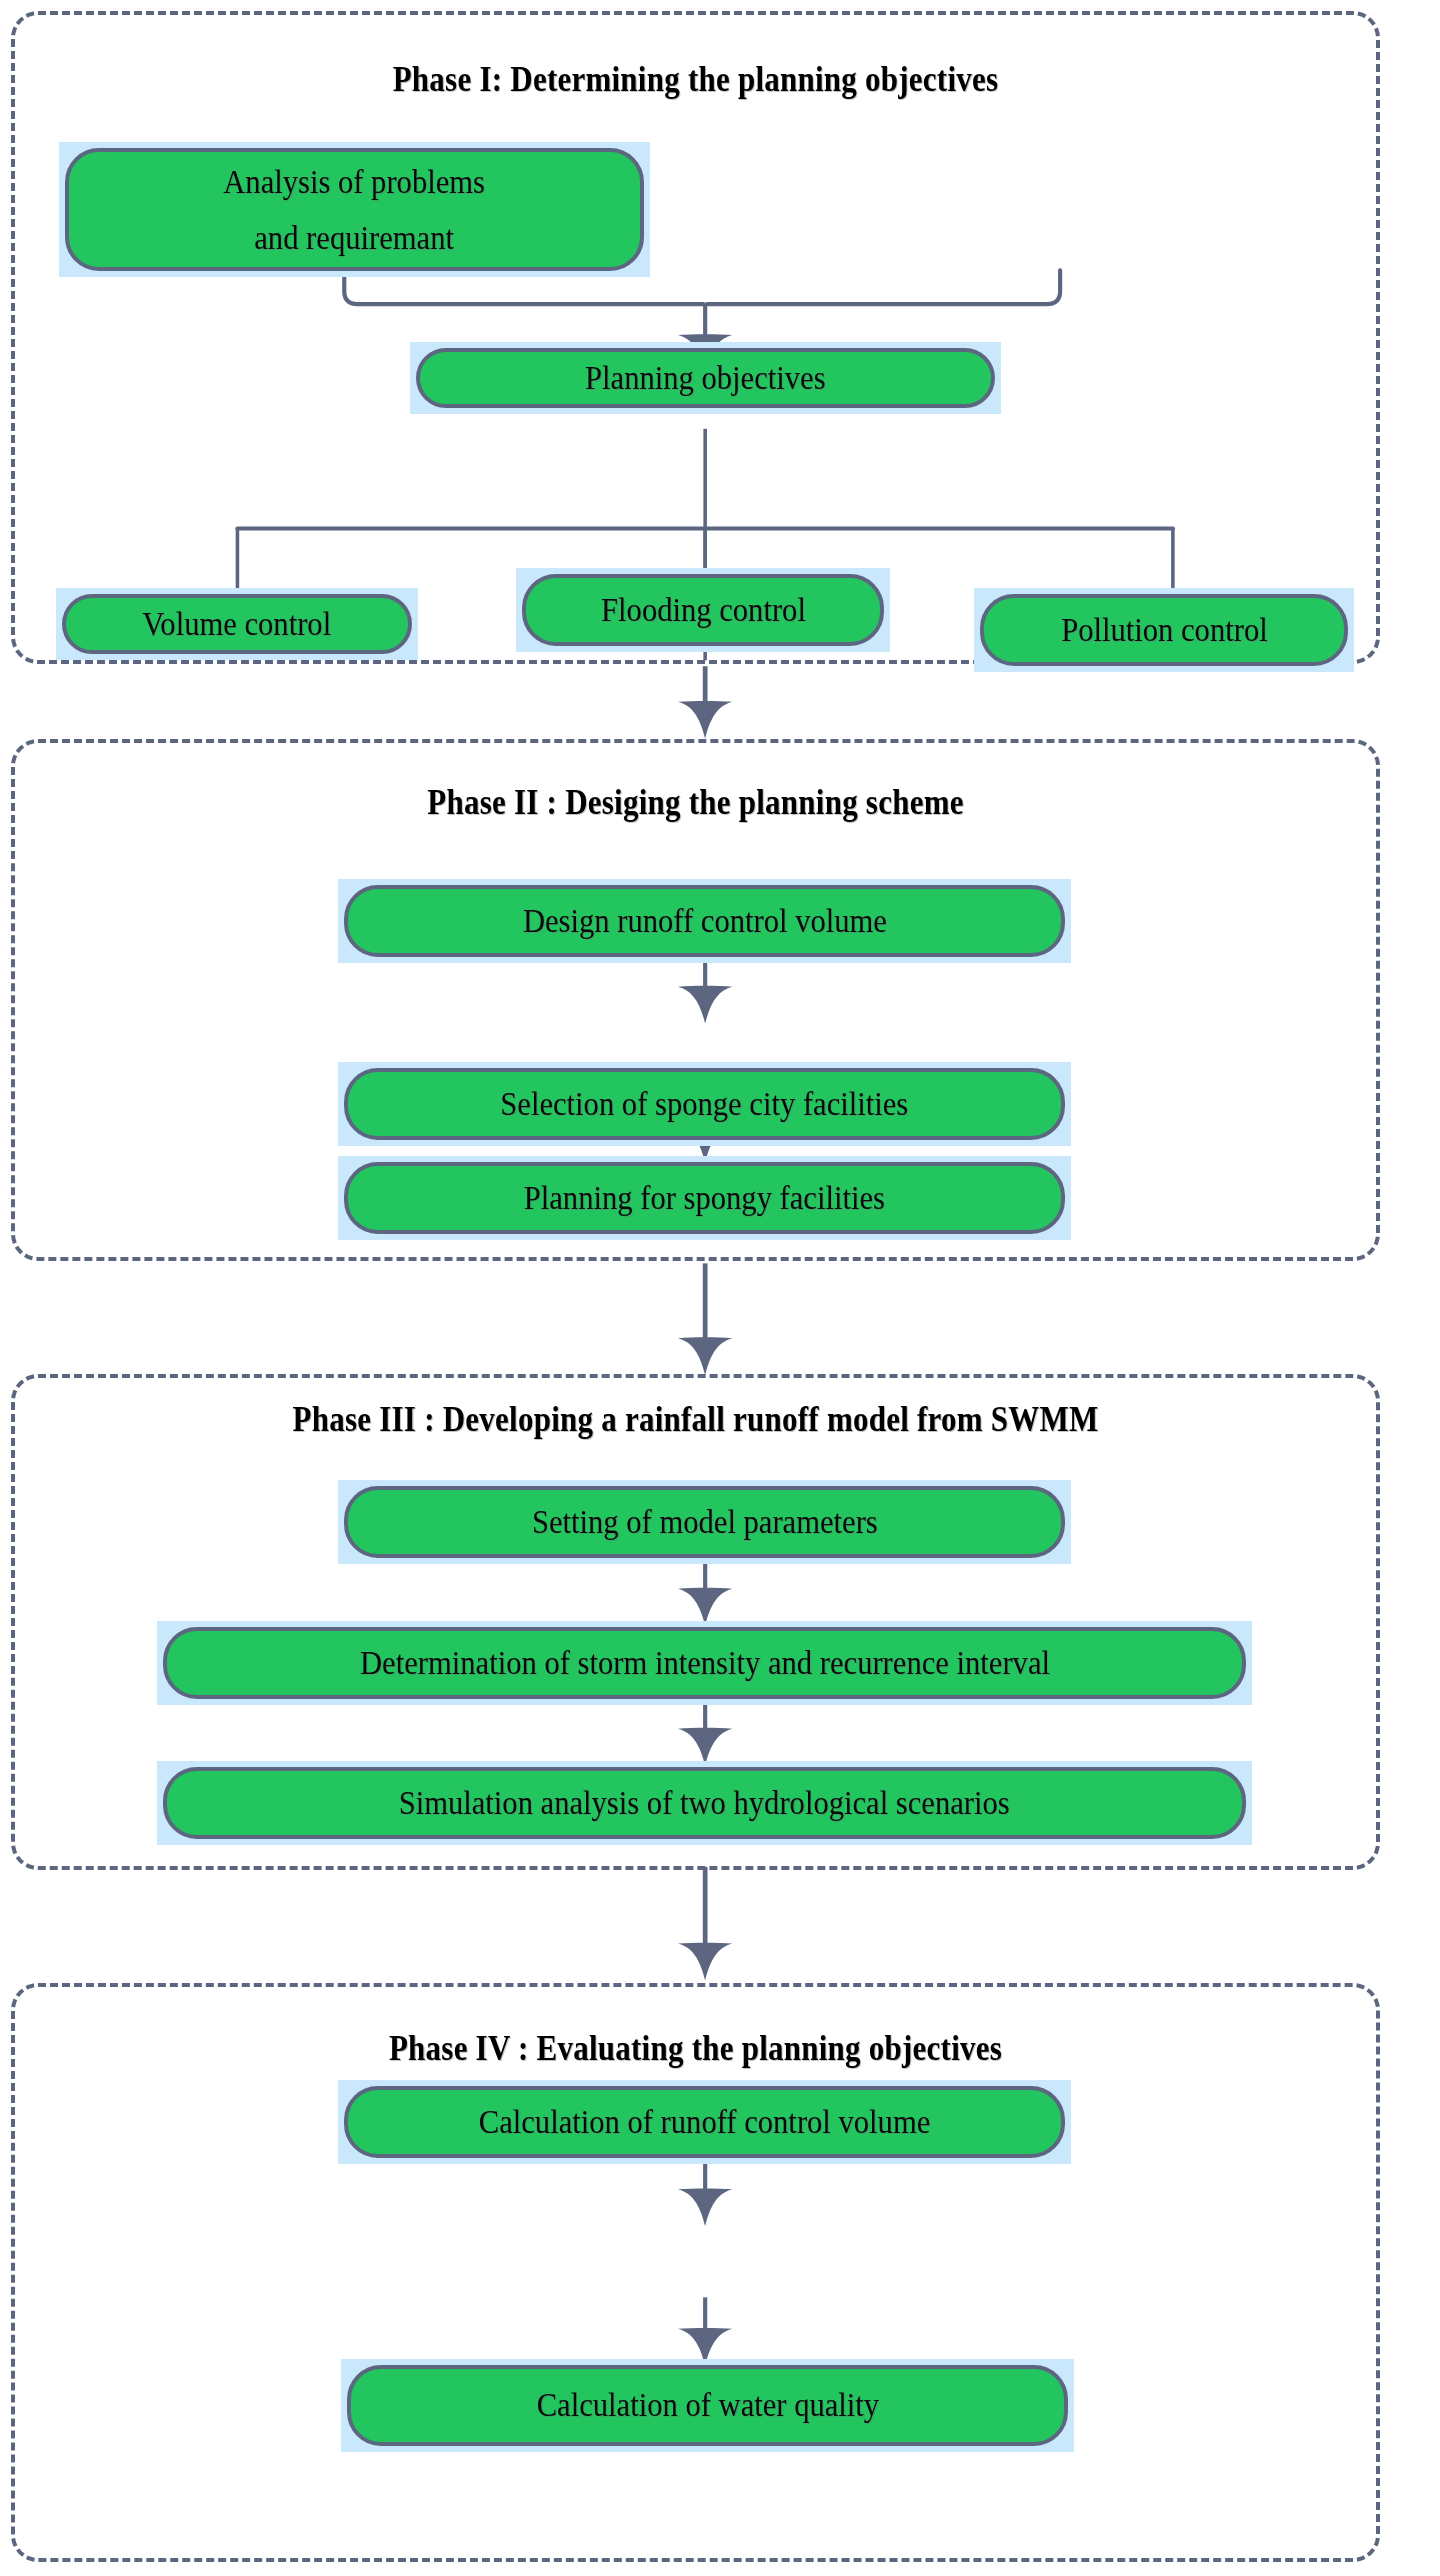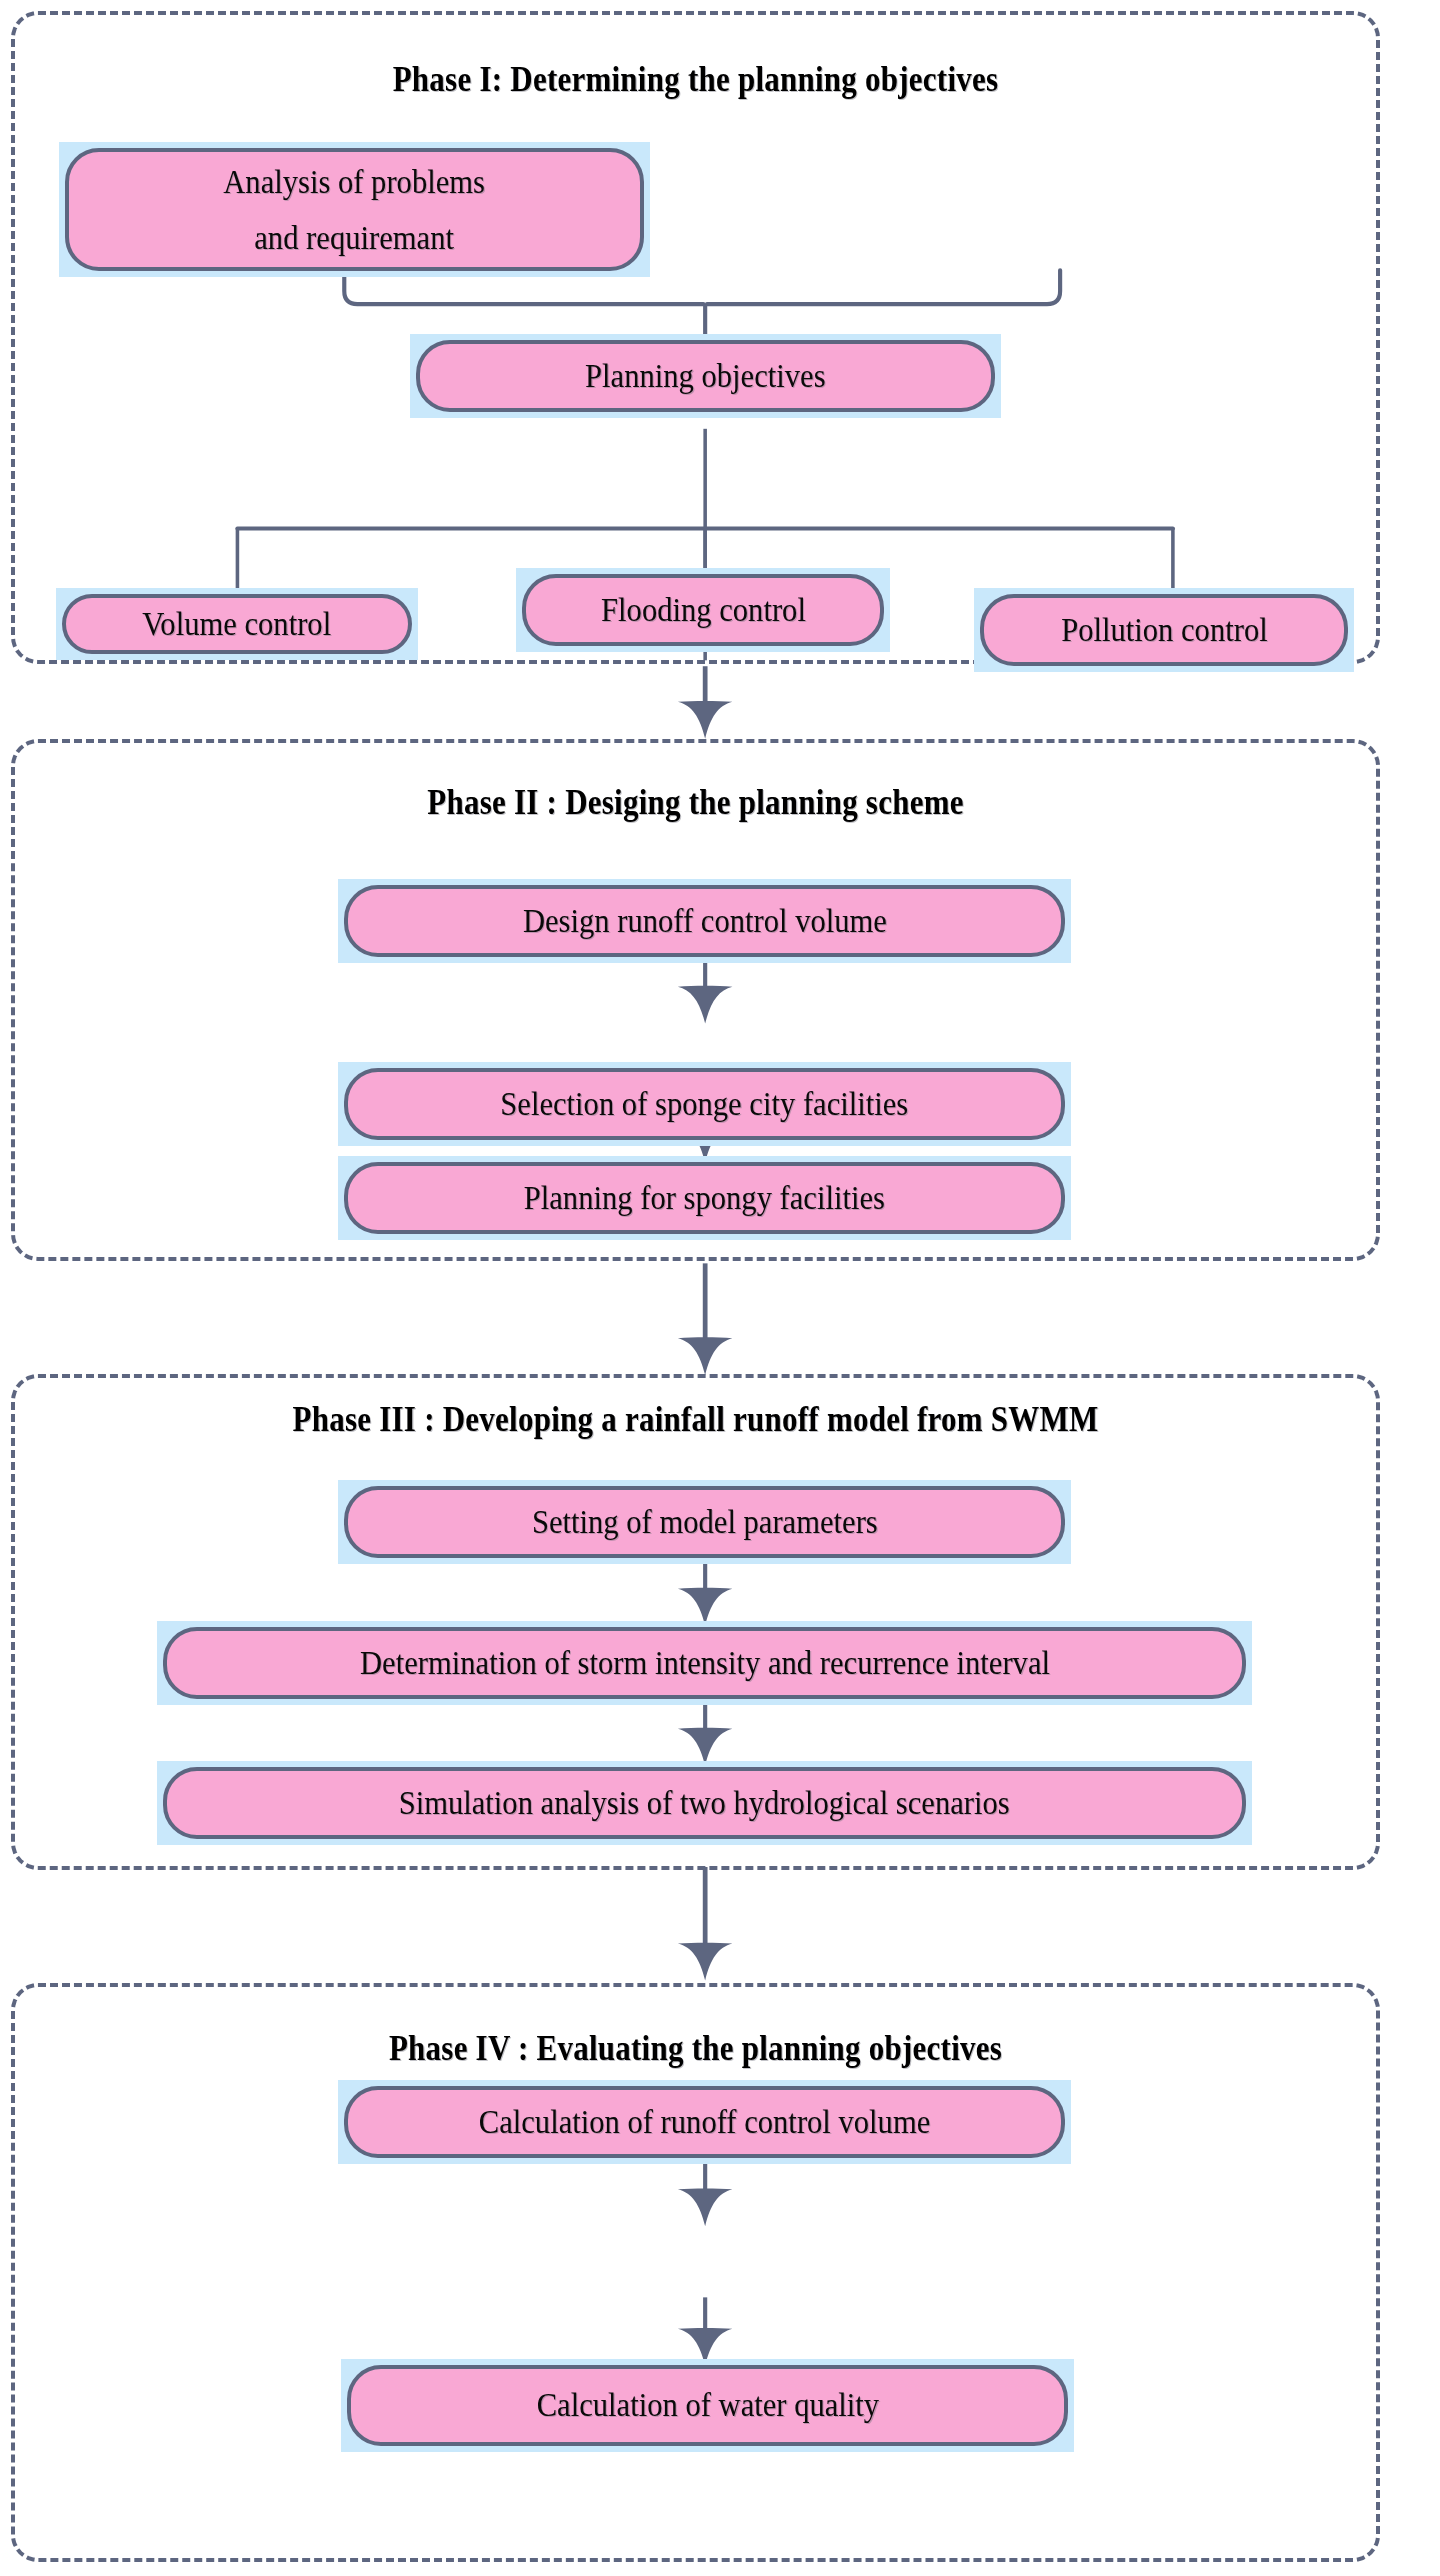--- a/index.html
+++ b/index.html
@@ -56,21 +56,21 @@
     width: calc(100% + 12px);
     height: calc(100% + 12px);
     background: #c9e8fb;
     border-radius: 0;
   }
   .node .body {
     position: absolute;
     left: 0; top: 0;
     width: 100%;
     height: 100%;
-    background: #f9a8d4;
+    background: #22c55e;
     border: 4.2px solid #5d6680;
     border-radius: 34px;
     display: flex;
     align-items: center;
     justify-content: center;
     text-align: center;
   }
   .node .label {
     color: #0a0a0a;
     font-family: "Liberation Serif", "DejaVu Serif", serif;
@@ -152,21 +152,21 @@
 
   <div class="node two-line" style="left:65px; top:148px; width:579px; height:123px;">
     <div class="shade"></div>
     <div class="body">
       <span class="label">Analysis of problems
 and requiremant</span>
     </div>
   </div>
 
 
-  <div class="node" style="left:416px; top:340px; width:579px; height:72px;">
+  <div class="node" style="left:416px; top:348px; width:579px; height:60px;">
     <div class="shade"></div>
     <div class="body">
       <span class="label">Planning objectives</span>
     </div>
   </div>
 
   <div class="node" style="left:62px; top:594px; width:350px; height:60px;">
     <div class="shade"></div>
     <div class="body">
       <span class="label">Volume control</span>

